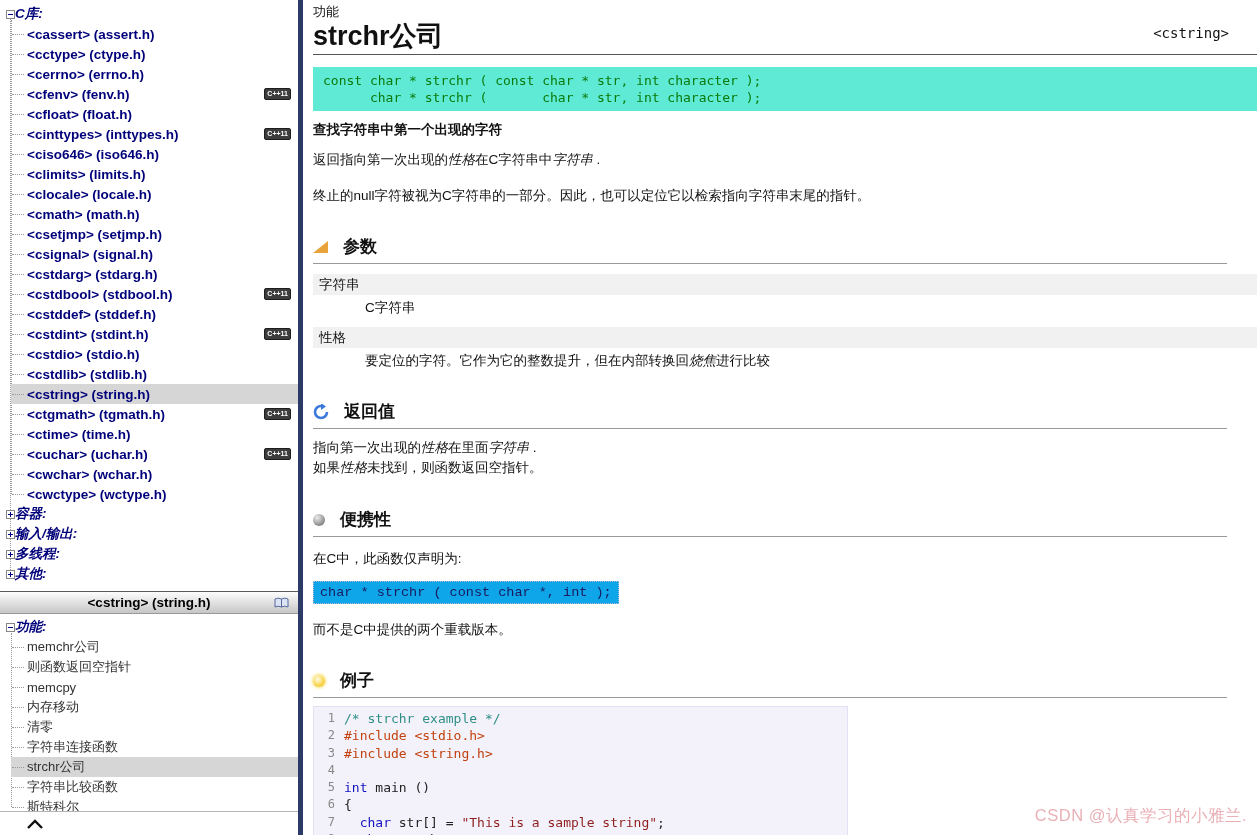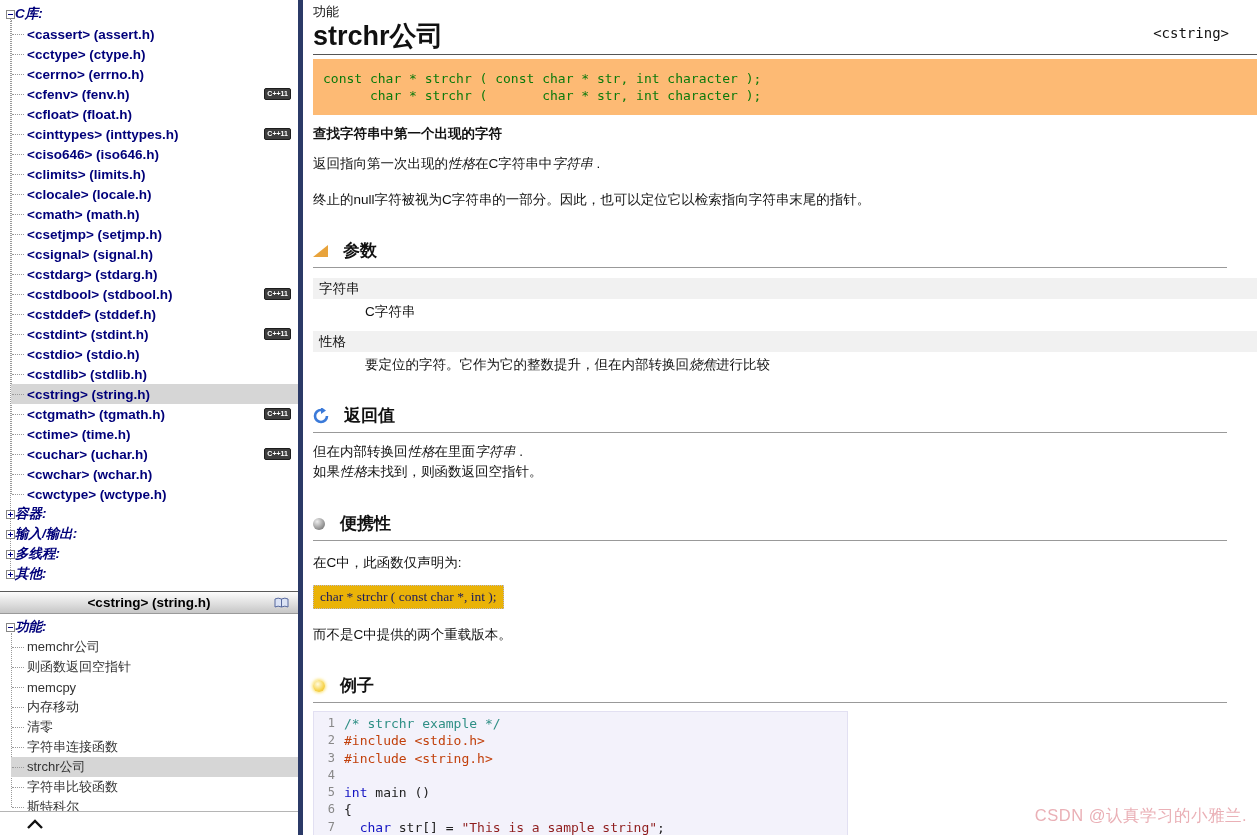--- a/index.html
+++ b/index.html
@@ -44,21 +44,21 @@
   .chev { cursor:pointer; line-height:0; }
 
   
   .main { position:absolute; left:303px; top:0; right:0; height:835px; padding-left:10px; overflow:hidden; }
   .crumb { padding-top:3px; font-size:13px; color:#111; cursor:pointer; width:max-content; }
   .title-row { display:flex; justify-content:space-between; align-items:flex-start;
     border-bottom:1px solid #555; padding-bottom:3px; }
   .title { margin:0; font-size:27px; line-height:30px; font-weight:bold; }
   .hdr-ref { font-family:"DejaVu Sans Mono", monospace; font-size:14px; margin:4px 28px 0 0; cursor:pointer; }
 
-  .decl { background:#fdba74; margin-top:4px; padding:11px 10px; }
+  .decl { background:#5eead4; margin-top:12px; padding:5px 10px; }
   .decl-line { font-family:"DejaVu Sans Mono", monospace; font-size:13px; line-height:17px; color:#0b7a0b; white-space:pre; }
 
   .subtitle { font-weight:bold; margin-top:10px; font-size:13.5px; }
   .para { margin-top:12px; font-size:13.5px; line-height:18px; }
   .para + .para { margin-top:18px; }
 
   .section { margin-top:32px; }
   .sec-head { display:flex; align-items:center; gap:15px; font-size:17px; font-weight:bold;
     padding-bottom:6px; border-bottom:1px solid #999; margin-right:30px; line-height:20px; }
 
@@ -71,22 +71,22 @@
   .icon-ret { line-height:0; }
 
   .param-list { margin-top:0; }
   .param-name { background:#f1f1f1; margin-top:10px; padding:2px 6px; font-size:13.5px; line-height:17px; }
   .param-desc { margin:4px 0 0 52px; font-size:13.5px; line-height:18px; }
 
   .rlines { margin-top:9px; }
   .rline { font-size:13.5px; line-height:20px; }
 
   .port-text { margin-top:13px; font-size:13.5px; }
-  .port-code { display:inline-block; margin-top:13px; background:#eab308; border:1px dotted #b9b9cf;
-    padding:3px 6px; font-family:Liberation Serif, serif; font-size:13.5px; color:#1a1a5e; }
+  .port-code { display:inline-block; margin-top:13px; background:#0ea5e9; border:1px dotted #b9b9cf;
+    padding:3px 6px; font-family:Liberation Mono, monospace; font-size:13.5px; color:#1a1a5e; }
   .port-text2 { margin-top:17px; font-size:13.5px; }
 
   .code-block { margin-top:8px; width:535px; background:#f3f2fb; border:1px solid #e2e0f2; padding:3px 0 4px 0; }
   .code-line { display:flex; line-height:17.3px; }
   .ln { width:30px; text-align:right; padding-right:9px; color:#888;
     font-family:"DejaVu Sans Mono", monospace; font-size:12px; flex:none; }
   .code { font-family:"DejaVu Sans Mono", monospace; font-size:13px; white-space:pre; color:#222; }
   .tok-com { color:#2f8f85; }
   .tok-pre { color:#c2410c; }
   .tok-kw  { color:#1212c2; }
@@ -297,21 +297,21 @@
     <div class="sec-head">
       <span class="icon-ret">
         <svg width="16" height="16" viewBox="0 0 16 16">
           <path d="M14 8 A 6 6 0 1 1 8 2" fill="none" stroke="#3b7ad9" stroke-width="2.6"></path>
           <polygon points="8,-1 8,6 13,2.5" fill="#3b7ad9"></polygon>
         </svg>
       </span>
       <span>返回值</span>
     </div>
     <div class="rlines">
-        <div class="rline"><span>但在内部转换回</span><span class="it">性格</span><span>在里面</span><span class="it">字符串</span><span> .</span></div>
+        <div class="rline"><span>指向第一次出现的</span><span class="it">性格</span><span>在里面</span><span class="it">字符串</span><span> .</span></div>
         <div class="rline"><span>如果</span><span class="it">性格</span><span>未找到，则函数返回空指针。</span></div>
       </div>
   </div>
 
   <div class="section">
     <div class="sec-head">
       <span class="icon-sphere"></span>
       <span>便携性</span>
     </div>
     <div class="port-text">在C中，此函数仅声明为:</div>

